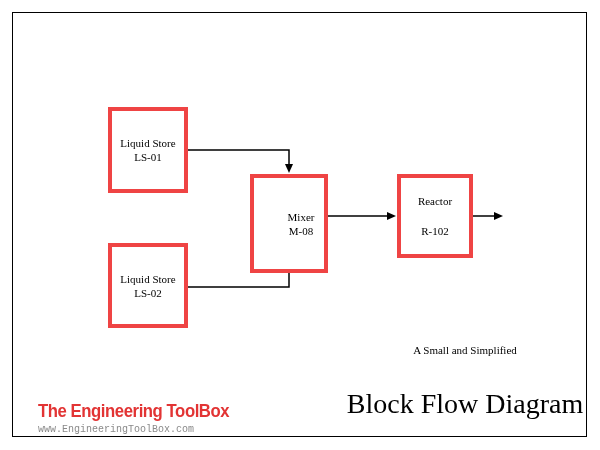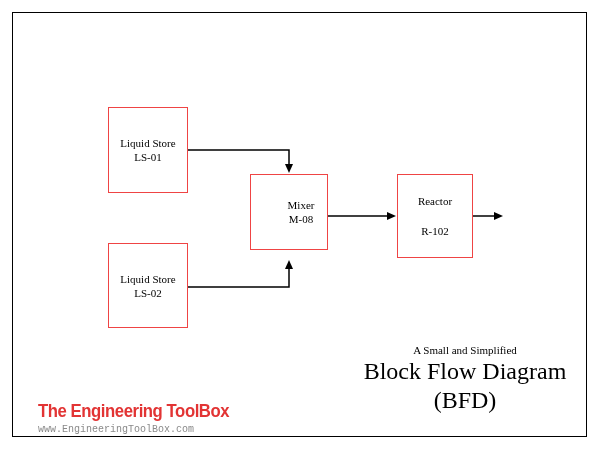--- a/index.html
+++ b/index.html
@@ -13,56 +13,57 @@
   .frame{
     position:absolute;
     left:12px;top:12px;
     width:575px;height:425px;
     border:1px solid #000;
     box-sizing:border-box;
   }
   
   .block{
     position:absolute;
-    border:1px solid #ef4444;
+    border:4px solid #ef4444;
     background:#fff;
     box-sizing:border-box;
     display:flex;
     flex-direction:column;
     align-items:center;
     justify-content:center;
     text-align:center;
     font-size:11px;
     line-height:14px;
     color:#000;
     z-index:2;
   }
   .block-ls01{left:108px;top:107px;width:80px;height:86px;}
   .block-ls02{left:108px;top:243px;width:80px;height:85px;}
-  .block-mixer{left:250px;top:174px;width:78px;height:76px;padding-left:24px;}
+  .block-mixer{left:250px;top:174px;width:78px;height:99px;padding-left:24px;}
   .block-reactor{left:397px;top:174px;width:76px;height:84px;gap:16px;}
   svg.flow{
     position:absolute;left:0;top:0;z-index:1;
   }
   
   .caption{
     position:absolute;
     left:340px;top:343px;width:250px;
     text-align:center;
     color:#000;
     z-index:2;
   }
   .caption .subtitle{
     font-size:11px;
     line-height:14px;
     margin-bottom:0;
   }
   .caption .title{
-    font-size:24px;
+    font-size:28px;
     line-height:29px;
+    margin-top:32px;
   }
   
   .branding{
     position:absolute;
     left:38px;top:400px;
     z-index:2;
   }
   .logo-text{
     font-family:"Liberation Sans", sans-serif;
     font-weight:bold;

